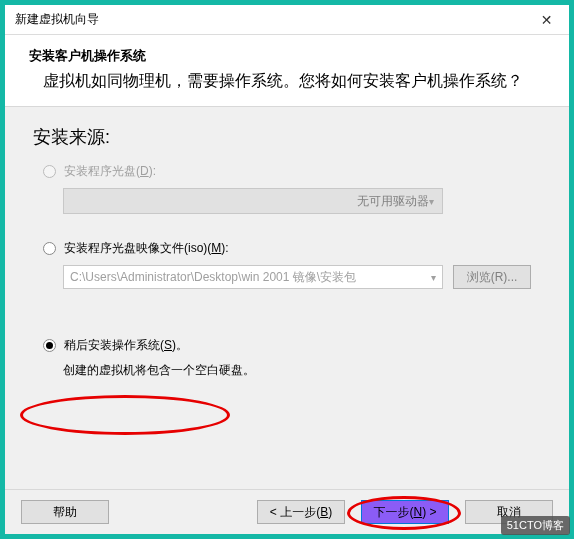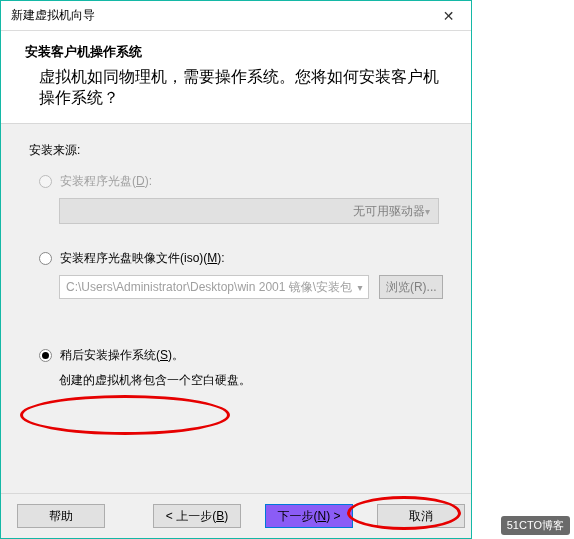--- a/index.html
+++ b/index.html
@@ -10,23 +10,23 @@
     body {
       font-family: "Microsoft YaHei", "Segoe UI", Tahoma, sans-serif;
       font-size: 12px;
       background: #fff;
       width: 574px;
       height: 539px;
       position: relative;
       overflow: hidden;
     }
     .dialog {
-      width: 472px;
+      width: 574px;
       height: 539px;
-      border: 1px solid #14b8a6;
+      border: 5px solid #14b8a6;
       background: #fff;
       display: flex;
       flex-direction: column;
     }
     .titlebar {
       height: 30px;
       display: flex;
       align-items: center;
       justify-content: space-between;
       padding: 0 0 0 10px;
@@ -62,21 +62,21 @@
       font-size: 16px;
       color: #000;
       padding-left: 14px;
     }
     .content {
       flex: 1;
       background: #f0f0f0;
       padding: 18px 28px 10px 28px;
     }
     .section-label {
-      font-size: 12px;
+      font-size: 18px;
       color: #000;
       margin-bottom: 14px;
     }
     .option-group {
       margin-bottom: 26px;
     }
     .option-row {
       display: flex;
       align-items: center;
       margin-bottom: 8px;
@@ -191,21 +191,21 @@
       top: 496px;
       width: 114px;
       height: 34px;
     }
     .footer {
       background: #f0f0f0;
       border-top: 1px solid #d8d8d8;
       padding: 10px 16px;
       display: flex;
       align-items: center;
-      gap: 24px;
+      gap: 16px;
     }
     .footer .spacer {
       flex: 1;
     }
     .btn {
       height: 24px;
       min-width: 88px;
       padding: 0 10px;
       background: #e1e1e1;
       border: 1px solid #adadad;

